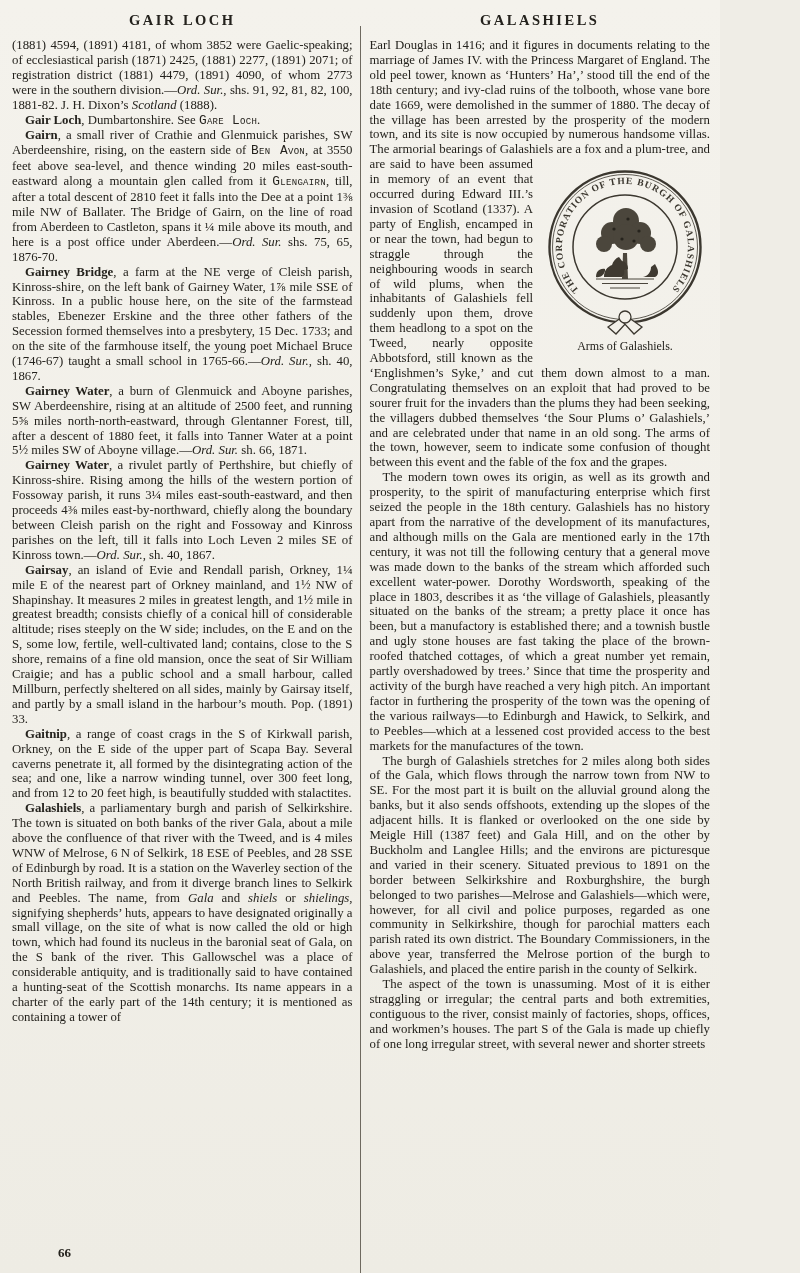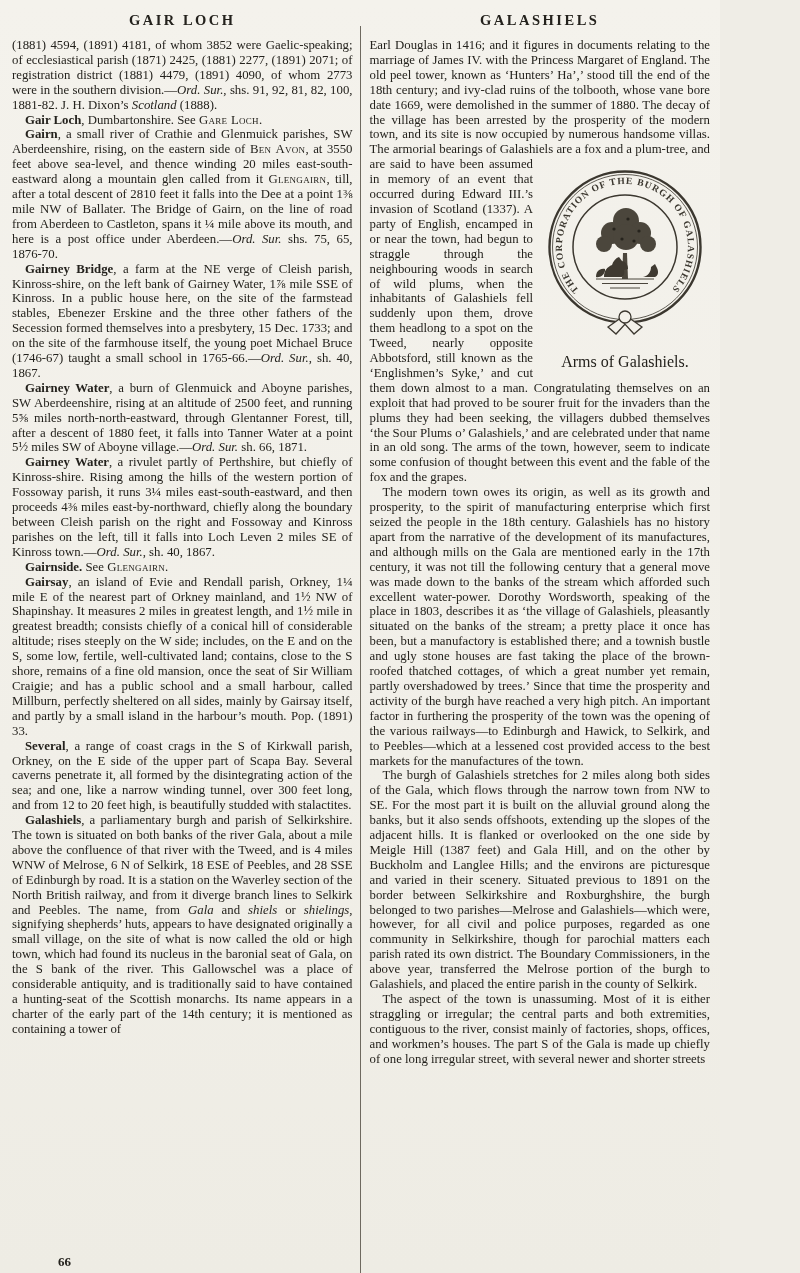--- a/index.html
+++ b/index.html
@@ -32,61 +32,60 @@
   }
   p.entry {
     margin: 0;
     text-align: justify;
     text-indent: 13px;
     font-size: 12.8px;
     line-height: 14.9px;
     hyphens: auto;
   }
   p.cont { text-indent: 0; }
-  .sc { font-variant: small-caps; letter-spacing: .3px; }
+  .sc { font-variant: small-caps; letter-spacing: .3px; font-family: Liberation Mono, monospace; }
   .seal-wrap {
     float: right;
     width: 170px;
     margin: 2px 0 2px 7px;
     text-align: center;
   }
   .seal-wrap svg { display: block; margin: 0 auto; }
-  .seal-caption { display: block; font-size: 16px; line-height: 14px; margin-top: 16px; text-indent: 0; }
+  .seal-caption { display: block; font-size: 12px; line-height: 14px; margin-top: 0; text-indent: 0; }
   .seal-ring {
     font-family: "Liberation Serif", "DejaVu Serif", serif;
     font-size: 9.5px;
     letter-spacing: 1.1px;
     fill: #3b372f;
     font-weight: 700;
   }
   .page-number {
     position: absolute;
     left: 58px;
-    bottom: 3px;
+    bottom: 12px;
     font-weight: 700;
     font-size: 13px;
   }
 </style>
 </head>
 <body>
 
 <div class="page">
   <div class="cols">
 
     <div class="col col-left">
       <div class="running-head">GAIR LOCH</div>
       <p class="entry cont">(1881) 4594, (1891) 4181, of whom 3852 were Gaelic-speaking; of ecclesiastical parish (1871) 2425, (1881) 2277, (1891) 2071; of registration district (1881) 4479, (1891) 4090, of whom 2773 were in the southern division.—<i>Ord. Sur.</i>, shs. 91, 92, 81, 82, 100, 1881-82. J. H. Dixon’s <i>Scotland</i> (1888).</p>
       <p class="entry"><b>Gair Loch</b>, Dumbartonshire. See <span class="sc">Gare Loch</span>.</p>
       <p class="entry"><b>Gairn</b>, a small river of Crathie and Glenmuick parishes, SW Aberdeenshire, rising, on the eastern side of <span class="sc">Ben Avon</span>, at 3550 feet above sea-level, and thence winding 20 miles east-south-eastward along a mountain glen called from it <span class="sc">Glengairn</span>, till, after a total descent of 2810 feet it falls into the Dee at a point 1⅜ mile NW of Ballater. The Bridge of Gairn, on the line of road from Aberdeen to Castleton, spans it ¼ mile above its mouth, and here is a post office under Aberdeen.—<i>Ord. Sur.</i> shs. 75, 65, 1876-70.</p>
       <p class="entry"><b>Gairney Bridge</b>, a farm at the NE verge of Cleish parish, Kinross-shire, on the left bank of Gairney Water, 1⅞ mile SSE of Kinross. In a public house here, on the site of the farmstead stables, Ebenezer Erskine and the three other fathers of the Secession formed themselves into a presbytery, 15 Dec. 1733; and on the site of the farmhouse itself, the young poet Michael Bruce (1746-67) taught a small school in 1765-66.—<i>Ord. Sur.</i>, sh. 40, 1867.</p>
       <p class="entry"><b>Gairney Water</b>, a burn of Glenmuick and Aboyne parishes, SW Aberdeenshire, rising at an altitude of 2500 feet, and running 5⅝ miles north-north-eastward, through Glentanner Forest, till, after a descent of 1880 feet, it falls into Tanner Water at a point 5½ miles SW of Aboyne village.—<i>Ord. Sur.</i> sh. 66, 1871.</p>
       <p class="entry"><b>Gairney Water</b>, a rivulet partly of Perthshire, but chiefly of Kinross-shire. Rising among the hills of the western portion of Fossoway parish, it runs 3¼ miles east-south-eastward, and then proceeds 4⅜ miles east-by-northward, chiefly along the boundary between Cleish parish on the right and Fossoway and Kinross parishes on the left, till it falls into Loch Leven 2 miles SE of Kinross town.—<i>Ord. Sur.</i>, sh. 40, 1867.</p>
-      <p class="entry"><b>Gairnside.</b> See <span class="sc">Glengairn</span>.</p>
       <p class="entry"><b>Gairsay</b>, an island of Evie and Rendall parish, Orkney, 1¼ mile E of the nearest part of Orkney mainland, and 1½ NW of Shapinshay. It measures 2 miles in greatest length, and 1½ mile in greatest breadth; consists chiefly of a conical hill of considerable altitude; rises steeply on the W side; includes, on the E and on the S, some low, fertile, well-cultivated land; contains, close to the S shore, remains of a fine old mansion, once the seat of Sir William Craigie; and has a public school and a small harbour, called Millburn, perfectly sheltered on all sides, mainly by Gairsay itself, and partly by a small island in the harbour’s mouth. Pop. (1891) 33.</p>
-      <p class="entry"><b>Several</b>, a range of coast crags in the S of Kirkwall parish, Orkney, on the E side of the upper part of Scapa Bay. Several caverns penetrate it, all formed by the disintegrating action of the sea; and one, like a narrow winding tunnel, over 300 feet long, and from 12 to 20 feet high, is beautifully studded with stalactites.</p>
+      <p class="entry"><b>Gaitnip</b>, a range of coast crags in the S of Kirkwall parish, Orkney, on the E side of the upper part of Scapa Bay. Several caverns penetrate it, all formed by the disintegrating action of the sea; and one, like a narrow winding tunnel, over 300 feet long, and from 12 to 20 feet high, is beautifully studded with stalactites.</p>
       <p class="entry"><b>Galashiels</b>, a parliamentary burgh and parish of Selkirkshire. The town is situated on both banks of the river Gala, about a mile above the confluence of that river with the Tweed, and is 4 miles WNW of Melrose, 6 N of Selkirk, 18 ESE of Peebles, and 28 SSE of Edinburgh by road. It is a station on the Waverley section of the North British railway, and from it diverge branch lines to Selkirk and Peebles. The name, from <i>Gala</i> and <i>shiels</i> or <i>shielings</i>, signifying shepherds’ huts, appears to have designated originally a small village, on the site of what is now called the old or high town, which had found its nucleus in the baronial seat of Gala, on the S bank of the river. This Gallowschel was a place of considerable antiquity, and is traditionally said to have contained a hunting-seat of the Scottish monarchs. Its name appears in a charter of the early part of the 14th century; it is mentioned as containing a tower of</p>
     </div>
 
     <div class="divider"></div>
 
     <div class="col col-right">
       <div class="running-head">GALASHIELS</div>
 
       <p class="entry cont">
         <span>Earl Douglas in 1416; and it figures in documents relating to the marriage of James IV. with the Princess Margaret of England. The old peel tower, known as ‘Hunters’ Ha’,’ stood till the end of the 18th century; and ivy-clad ruins of the tolbooth, whose vane bore date 1669, were demolished in the summer of 1880. The decay of the village has been arrested by the prosperity of the modern town, and its site is now occupied by numerous handsome villas. The armorial bearings of Galashiels</span>

